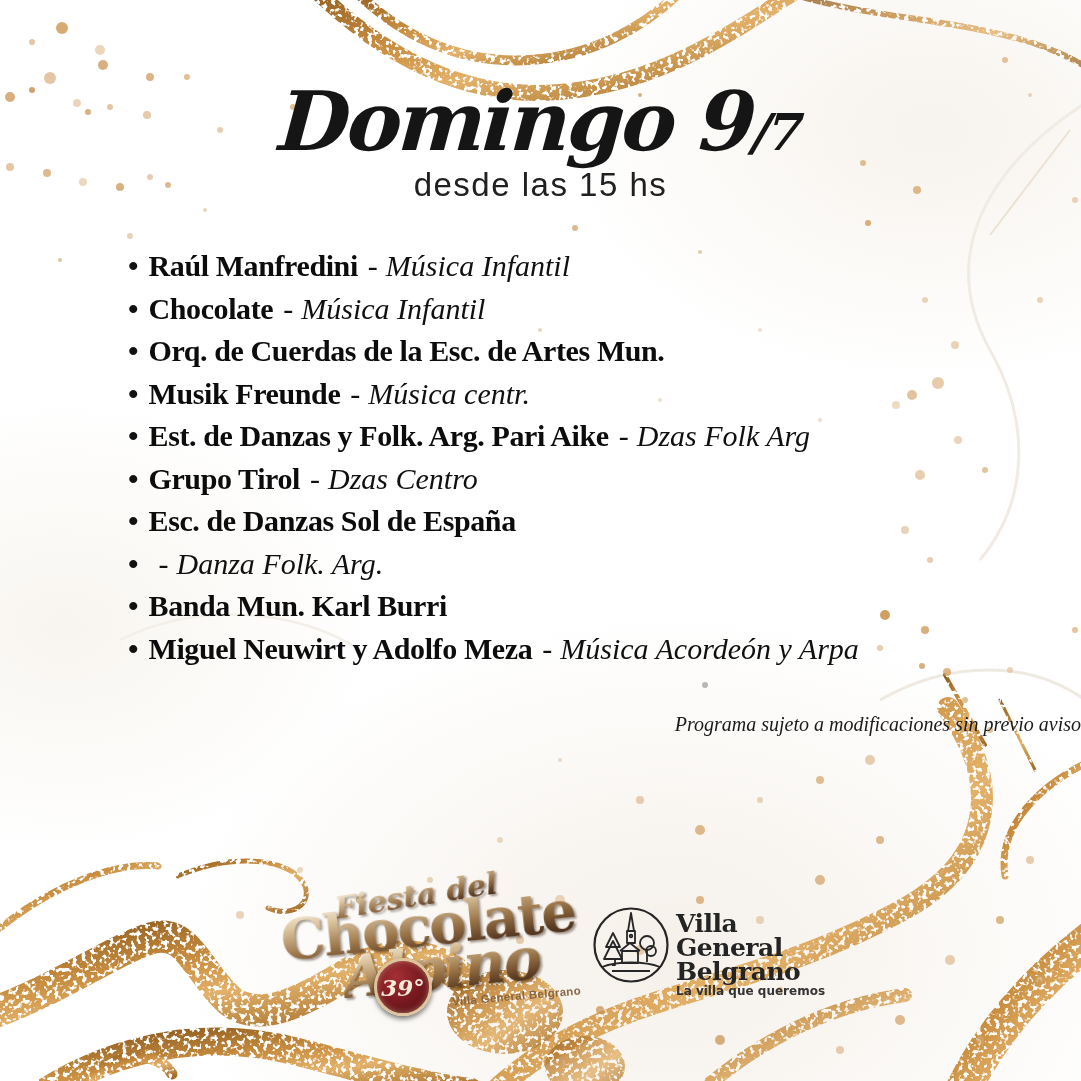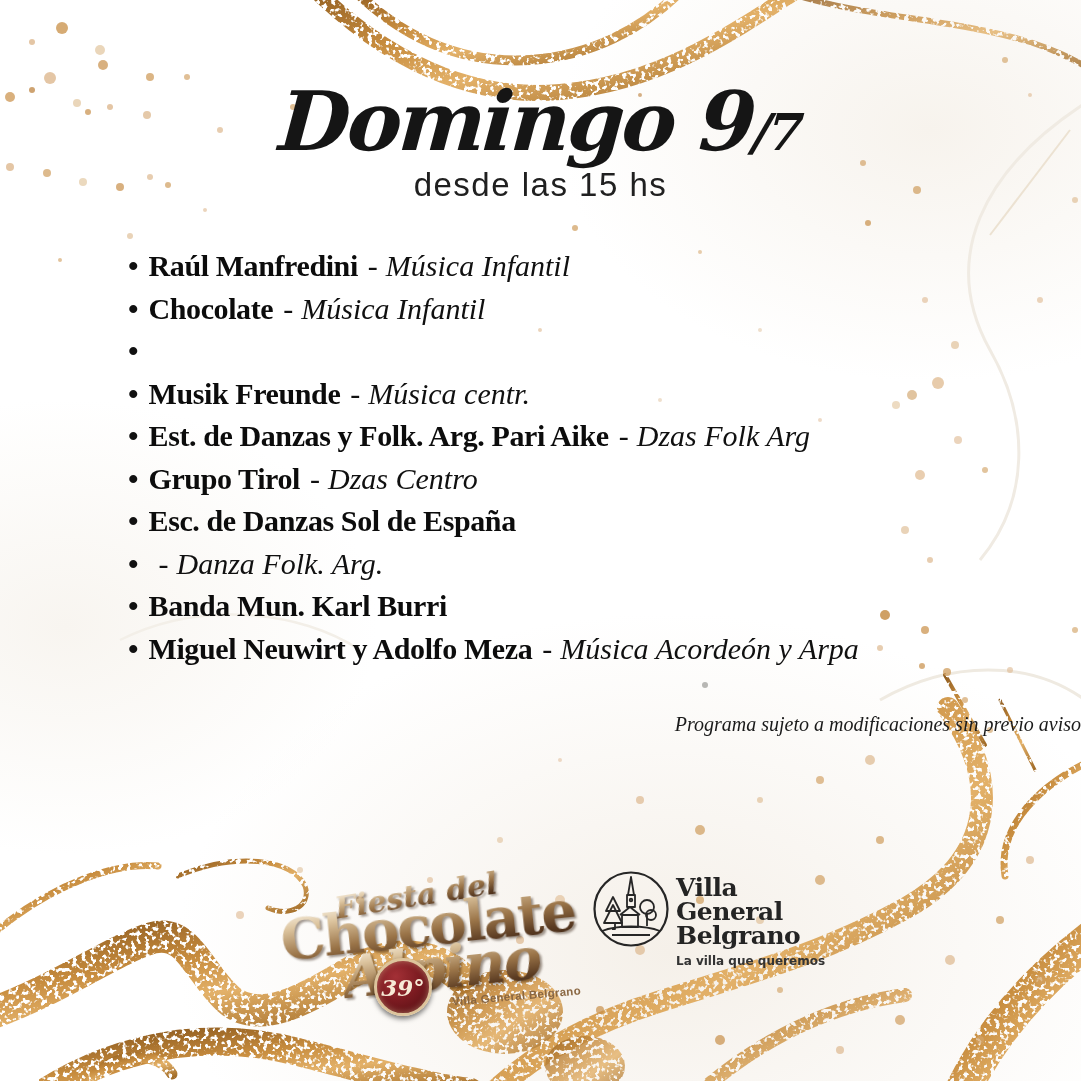--- a/index.html
+++ b/index.html
@@ -65,29 +65,29 @@
     color:#f7ead6; font-style:italic; font-weight:700; font-size:23px;
     font-family:"DejaVu Serif", serif;
     margin-left:44px;
   }
   .choco-location {
     position:absolute; left:174px; top:116px; font-family:"Liberation Sans", sans-serif;
     font-size:11.5px; font-weight:700; color:#8a6742; letter-spacing:0.3px; transform:rotate(-5deg);
   }
 
   
-  .vgb-logo { position:absolute; left:590px; top:860px; width:250px; height:110px; }
+  .vgb-logo { position:absolute; left:590px; top:896px; width:250px; height:110px; }
   .vgb-icon { position:absolute; left:2px; top:8px; }
   .vgb-text { position:absolute; left:86px; top:16px; }
   .vgb-name {
     font-family:"DejaVu Serif", serif; font-weight:700; font-size:25px;
     line-height:24px; letter-spacing:-0.5px; color:#242424;
   }
   .vgb-tagline {
-    margin-top:6px; font-family:"DejaVu Sans", sans-serif; font-weight:700;
+    font-family:"DejaVu Sans", sans-serif; font-weight:700;
     font-size:12px; color:#333;
   }
 </style>
 </head>
 <body>
 
 <div class="canvas">
 
   <svg class="bg-svg" width="1081" height="1081" viewBox="0 0 1081 1081" aria-hidden="true">
     <defs>
@@ -236,20 +236,21 @@
         </div>
 
         <div class="prog-item">
           <span class="bullet">•</span>
           <span class="pname">Chocolate</span>
           <span class="genre-wrap"><span class="dash">-</span><span class="genre">Música Infantil</span></span>
         </div>
 
         <div class="prog-item">
           <span class="bullet">•</span>
+          <span class="pname">Orq. de Cuerdas de la Esc. de Artes Mun.</span>
 
         </div>
 
         <div class="prog-item">
           <span class="bullet">•</span>
           <span class="pname">Musik Freunde</span>
           <span class="genre-wrap"><span class="dash">-</span><span class="genre">Música centr.</span></span>
         </div>
 
         <div class="prog-item">

